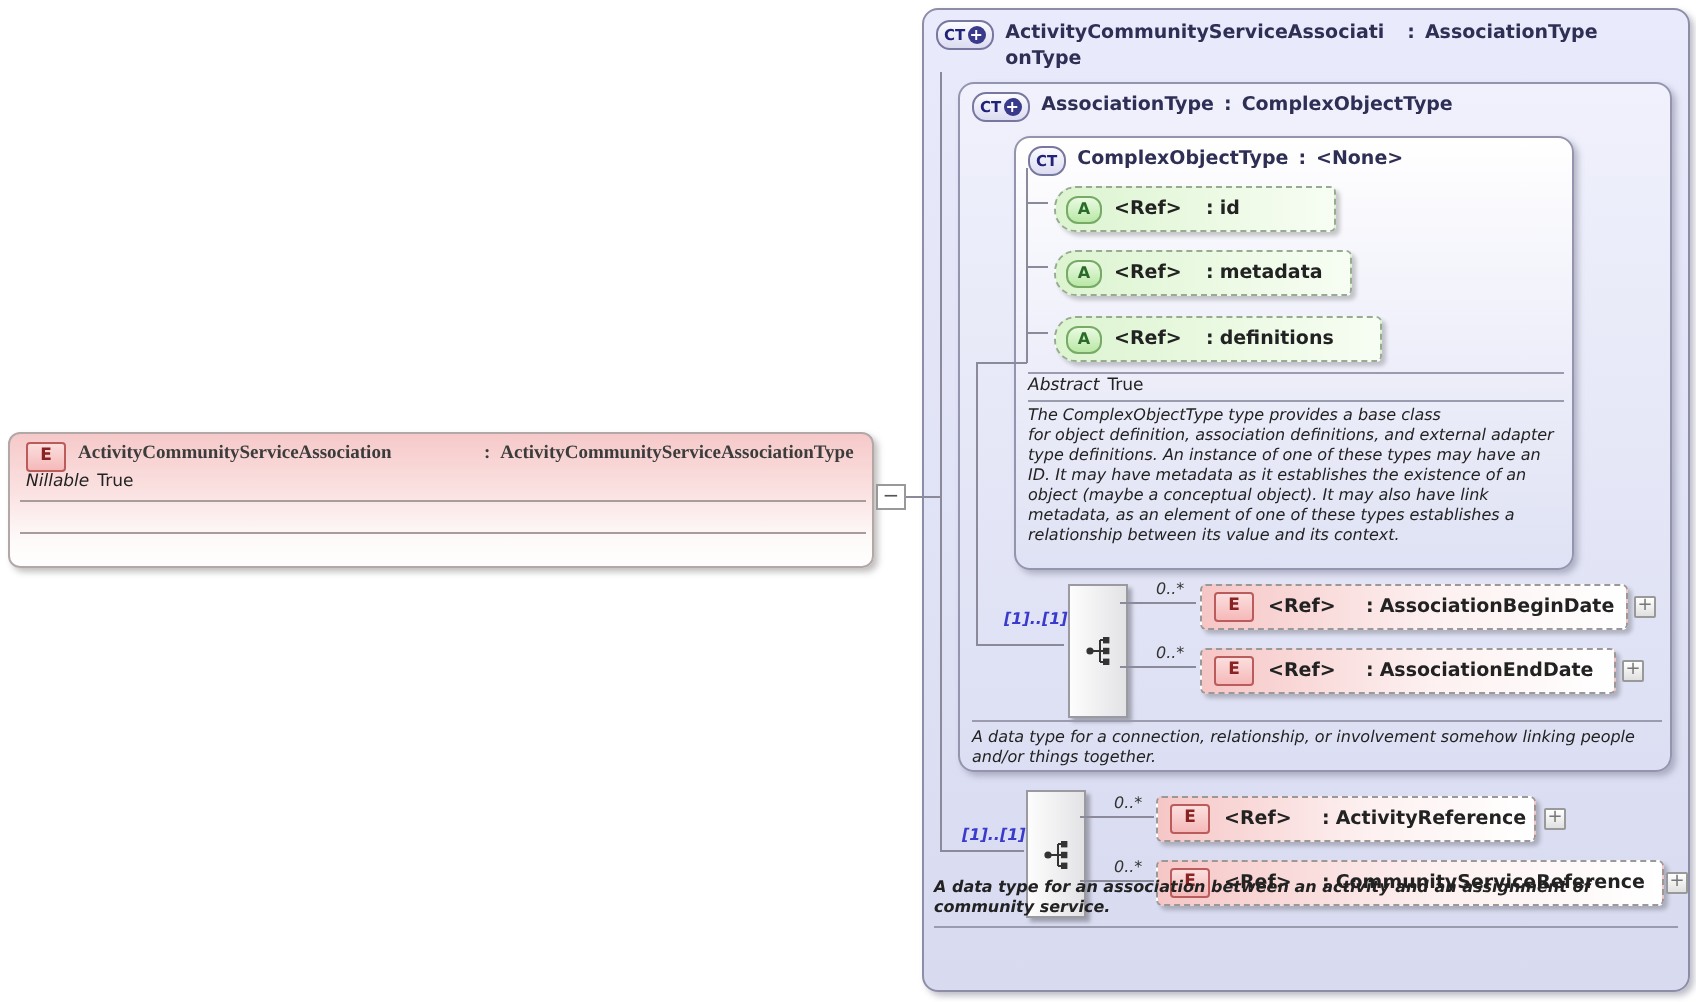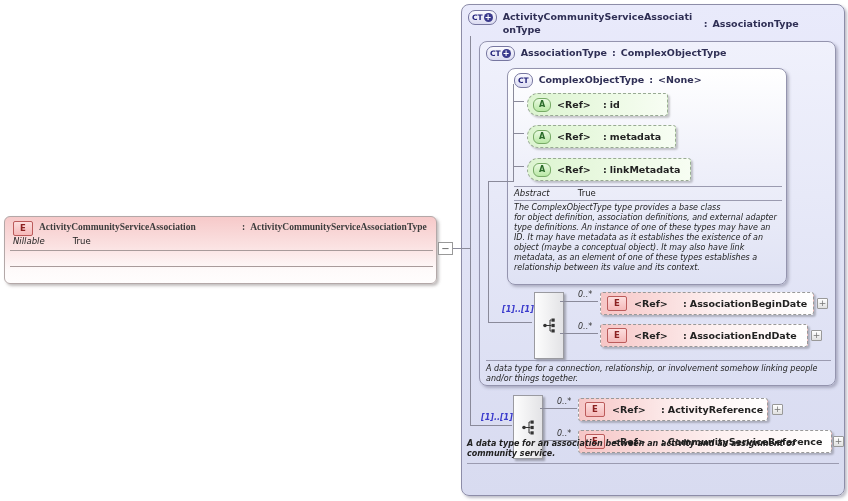--- a/index.html
+++ b/index.html
@@ -8,40 +8,40 @@
   .box{position:absolute;box-sizing:border-box;}
   .round{border-radius:8px;box-shadow:2px 2px 3px rgba(110,110,135,.45);}
   
   .outer-ct{background:linear-gradient(180deg,#e9eafb,#d8dbf0);border:1px solid #8d8da8;}
   .assoc-ct{background:linear-gradient(180deg,#f0f1fc,#dcdff3);border:1px solid #9494ae;}
   .complex-ct{background:linear-gradient(180deg,#ffffff,#eff0fa 45%,#dfe2f4);border:1px solid #9494ae;}
   .ebox{background:linear-gradient(180deg,#f6c9c9,#fbe2e2 45%,#fefafa 80%,#fffdfd);
         border:1px solid #b3a8a8;border-radius:6px;box-shadow:2px 2px 3px rgba(120,110,110,.45);}
   
   .hdr{position:absolute;display:flex;align-items:flex-start;gap:6px;}
-  .ttl{display:flex;align-items:center;font-weight:bold;font-size:9.5px;line-height:13px;}
+  .ttl{display:flex;align-items:flex-start;font-weight:bold;font-size:9.5px;line-height:13px;}
   .ttl .nmcol{flex:none;word-break:break-all;}
   .ttl .sepcol{flex:none;margin:0 5px;}
   .ttl .tpcol{flex:1;word-break:break-all;}
   .ct-ttl{color:#2f2f55;} .e-ttl{color:#3c3c3c;}
   
   .icon-ct{flex:none;display:inline-flex;align-items:center;height:13px;padding:0 3px;margin-top:0px;
            border:1px solid #7777a0;border-radius:7px;background:linear-gradient(180deg,#fbfbff,#dcdcf2);
            color:#22227a;font-size:7.5px;font-weight:bold;line-height:11px;}
   .plusbadge{display:inline-block;width:9px;height:9px;margin-left:1px;border-radius:50%;
              background:#3a3a8c;color:#fff;font-size:8px;line-height:9px;text-align:center;font-weight:bold;}
   .icon-e{flex:none;width:18px;height:13px;border:1px solid #bb5b5b;border-radius:2px;
           background:linear-gradient(180deg,#fcdede,#f5b9b9);color:#8b2222;
           font-size:8.5px;font-weight:bold;line-height:13px;text-align:center;}
   .icon-a{flex:none;width:16px;height:12px;border:1px solid #77aa66;border-radius:6px;
           background:linear-gradient(180deg,#eafae2,#b9e8a5);color:#2a6b2a;
           font-size:8px;font-weight:bold;line-height:12px;text-align:center;}
   
   .rule{position:absolute;height:0;border-top:1px solid #9b9bb0;}
-  .prop{position:absolute;font-size:8.5px;color:#222;display:flex;gap:28px;align-items:flex-start;}
+  .prop{position:absolute;font-size:8.5px;color:#222;display:flex;gap:4px;align-items:flex-start;}
   .prop .lbl{font-style:italic;} .prop .val{font-weight:normal;}
   .ann{position:absolute;font-size:8px;font-style:italic;color:#222;line-height:10px;white-space:pre-line;}
   
   .refbox{position:absolute;display:flex;align-items:center;gap:7px;padding:0 4px 0 6px;box-sizing:border-box;
           height:23px;border:1px dashed #999;border-radius:3px;
           background:linear-gradient(90deg,#f6c6c6,#fdf0f0 55%,#ffffff);
           box-shadow:2px 2px 2px rgba(0,0,0,.22);font-size:9.5px;font-weight:bold;color:#222;}
   .attrbox{position:absolute;display:flex;align-items:center;gap:6px;padding:0 4px 0 5px;box-sizing:border-box;
           height:23px;border:1px dashed #99aa94;border-radius:11px 3px 3px 11px;
           background:linear-gradient(90deg,#dcf4d0,#edfae5 60%,#f7fdf3);
@@ -130,21 +130,21 @@
           <span class="membername"><span class="msep">:</span><span>id</span></span>
         </div>
         <div class="attrbox" style="left:19px;top:56px;width:149px;">
           <span class="icon-a">A</span>
           <span class="attrrefcol">&lt;Ref&gt;</span>
           <span class="membername"><span class="msep">:</span><span>metadata</span></span>
         </div>
         <div class="attrbox" style="left:19px;top:89px;width:164px;">
           <span class="icon-a">A</span>
           <span class="attrrefcol">&lt;Ref&gt;</span>
-          <span class="membername"><span class="msep">:</span><span>linkMetadata</span></span>
+          <span class="membername"><span class="msep">:</span><span>definitions</span></span>
         </div>
 
         <div class="rule" style="left:6px;top:117px;width:268px;"></div>
         <div class="prop" style="left:6px;top:119px;">
           <span class="lbl">Abstract</span>
           <span class="val">True</span>
         </div>
         <div class="rule" style="left:6px;top:131px;width:268px;"></div>
         <div class="ann" style="left:6px;top:134px;width:268px;">The ComplexObjectType type provides a base class
 for object definition, association definitions, and external adapter type definitions. An instance of one of these types may have an ID. It may have metadata as it establishes the existence of an object (maybe a conceptual object). It may also have link metadata, as an element of one of these types establishes a relationship between its value and its context.</div>

